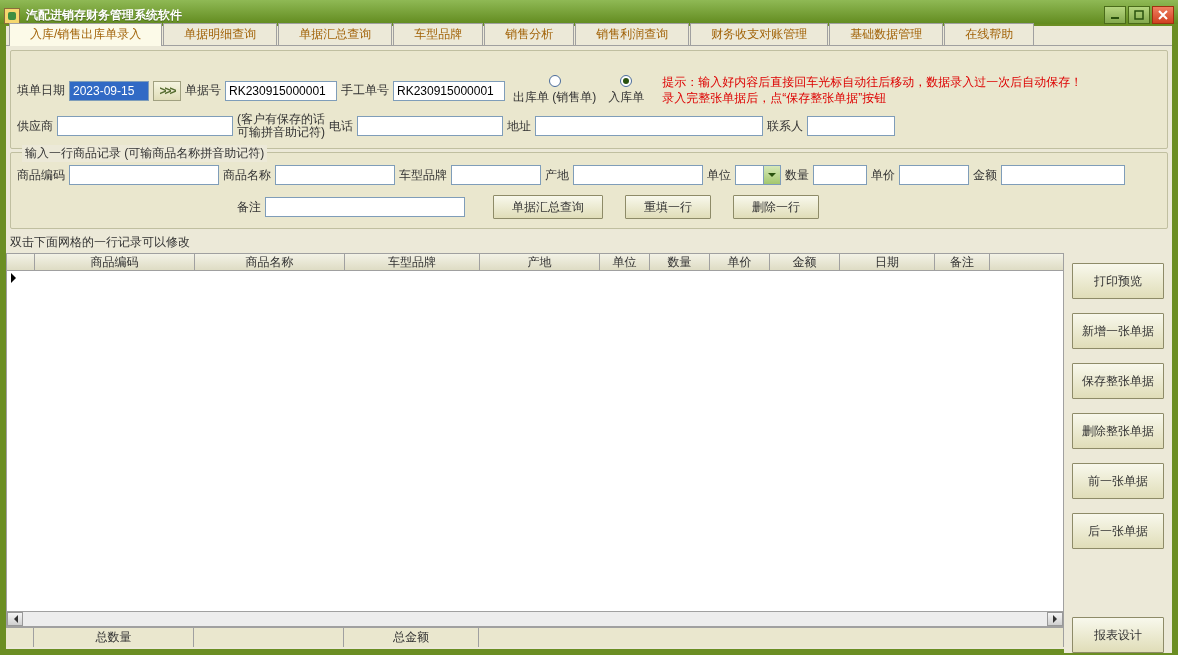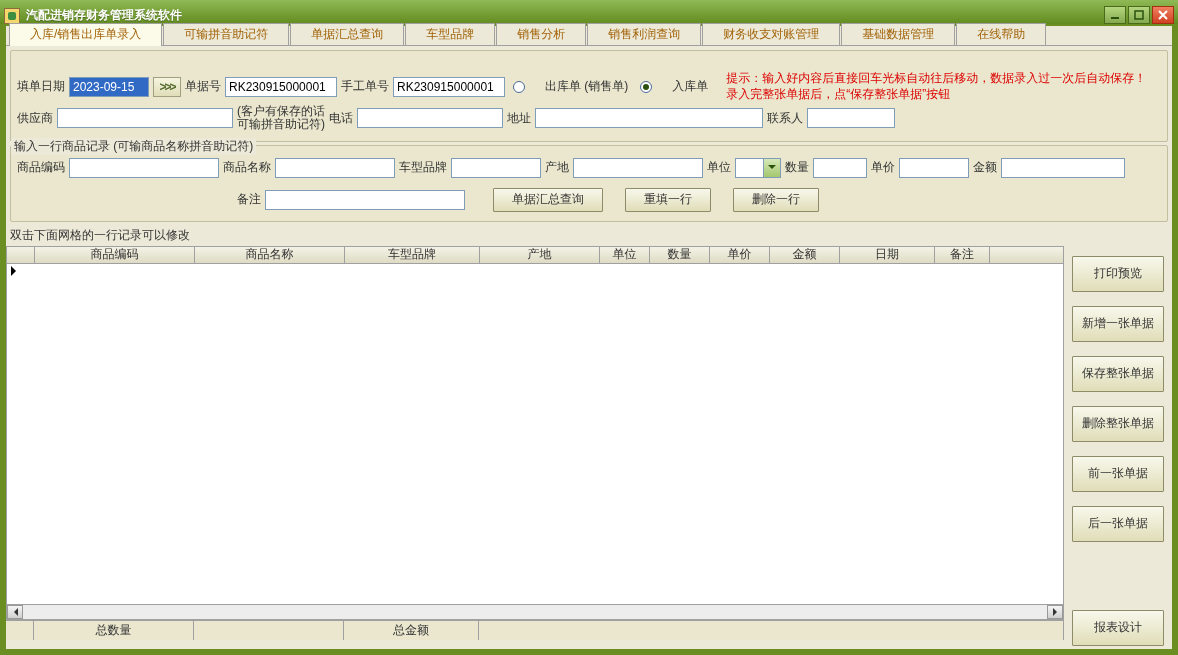--- a/index.html
+++ b/index.html
@@ -17,32 +17,32 @@
 
 .client { position:absolute; left:6px; top:26px; right:6px; bottom:6px; background:#ECE9D8; }
 
 .tabbar { height:20px; background:#ECE9D8; display:flex; align-items:flex-end; padding-left:3px; border-bottom:1px solid #A0A0A0;}
 .tab { padding:2px 20px; border:1px solid #A0A0A0; border-bottom:none; background:#ECE9D8; margin-right:1px; color:#a16207; position:relative;}
 .tab.active { background:#FCFAE8; font-weight:normal; top:1px; padding-bottom:3px;}
 
 .panel-area { padding:4px 4px 0 4px; background:#ECE9D8;}
 .group { border:1px solid #C0BFA0; background:#EAE7CE; border-radius:2px; margin-bottom:3px; position:relative; padding:20px 6px 6px 6px;}
 .group.labeled { padding-top:12px;}
-.group .legend { position:absolute; top:-8px; left:0; background:#ECE9D8; padding:0 3px; color:#333;text-align:center; }
+.group .legend { position:absolute; top:-8px; left:11px; background:#ECE9D8; padding:0 3px; color:#333;text-align:center; }
 
 .formrow { display:flex; align-items:center; flex-wrap:wrap; gap:2px 4px; margin-bottom:3px;}
 .lbl { color:#333; white-space:nowrap;}
 input.txt, .combo, .inputlike { height:20px; border:1px solid #7F9DB9; background:#fff; padding:0 3px; font-size:12px;}
 input.txt.sel { background:#316AC5; color:#fff;}
 .combo { background:#fff; position:relative; display:inline-block;}
 .combo .arrowbtn { position:absolute; right:0; top:0; width:17px; height:18px; background:linear-gradient(#D6E8B8,#A3C76D); border-left:1px solid #7F9DB9; display:flex; align-items:center; justify-content:center;}
 .combo .arrowbtn::after{content:"";border:4px solid transparent; border-top-color:#2A520E; margin-top:3px;}
 .arrowsbtn { height:20px; width:28px; background:linear-gradient(#F5F5E0,#E0DDB8); border:1px solid #A0A080; display:flex; align-items:center; justify-content:center; color:#556B2F; font-weight:bold; letter-spacing:-2px;}
 
-.radiogrp { display:inline-flex; align-items:center; gap:20px; margin:4px 4px;}
+.radiogrp { display:inline-flex; align-items:center; gap:2px; margin:4px 4px;flex-direction:column;}
 .radio { width:12px; height:12px; border-radius:50%; border:1px solid #4A6B9A; background:#fff; display:inline-flex; align-items:center; justify-content:center;}
 .radio.checked::after{content:"";width:6px;height:6px;border-radius:50%;background:#2A520E;}
 
 .note { color:#D00; font-size:12px; line-height:1.3; }
 .paren-note { color:#333; font-size:12px; line-height:1.1; }
 
 .button { height:24px; padding:0 18px; background:linear-gradient(#F8F8EC,#E0DDB8); border:1px solid #8E8B68; border-radius:1px; color:#333; display:inline-flex; align-items:center; justify-content:center; cursor:default;}
 
 .gridlabel { color:#333; padding:2px 4px; background:#ECE9D8;}
 
@@ -86,21 +86,21 @@
     <div class="winbtn close">
         <svg viewBox="0 0 12 12">
           <path d="M2 2 L10 10 M10 2 L2 10" stroke="#fff" stroke-width="2"></path>
         </svg>
       </div>
   </div>
 
   <div class="client">
     <div class="tabbar" id="tabbar">
         <div class="tab active">入库/销售出库单录入</div>
-        <div class="tab">可输拼音助记符</div>
+        <div class="tab">单据明细查询</div>
         <div class="tab">单据汇总查询</div>
         <div class="tab">车型品牌</div>
         <div class="tab">销售分析</div>
         <div class="tab">销售利润查询</div>
         <div class="tab">财务收支对账管理</div>
         <div class="tab">基础数据管理</div>
         <div class="tab">在线帮助</div>
       </div>
 
     <div class="panel-area">

